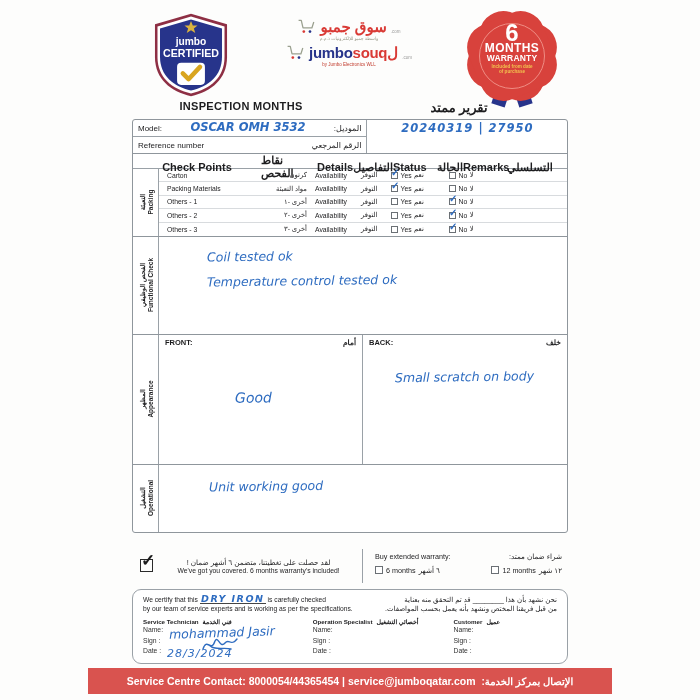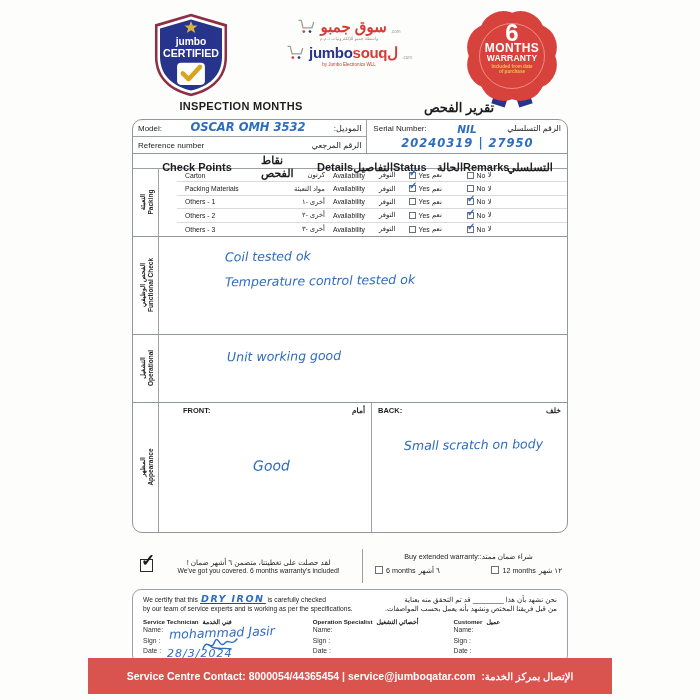--- a/index.html
+++ b/index.html
@@ -42,21 +42,21 @@
   .badge-months { font-size:12px; font-weight:bold; line-height:9px; letter-spacing:.4px; }
   .badge-warranty { font-size:8.5px; font-weight:bold; line-height:10px; letter-spacing:.2px; }
   .badge-note { font-size:4.6px; color:#f2c14e; font-weight:bold; width:46px; margin:1px auto 0; line-height:5.4px; }
 
   
   .title-row { display:flex; margin-top:2px; }
   .title-en { width:50%; text-align:center; font-weight:bold; font-size:11px; letter-spacing:.3px; }
   .title-ar { width:50%; text-align:center; font-weight:bold; font-size:13px; direction:rtl; }
 
   
-  .form-table { border:1.5px solid #8f969c; border-radius:10px; margin-top:4px; background:#fff; }
+  .form-table { border:1.5px solid #8f969c; border-radius:3px; margin-top:4px; background:#fff; }
   .hand { font-family:"DejaVu Sans", sans-serif; font-style:italic; color:#2e6cc0; }
 
   .top-block { display:flex; border-bottom:1.3px solid #8f969c; }
   .top-left { width:54%; border-right:1px solid #9aa1a7; }
   .model-line { display:flex; align-items:center; height:17px; border-bottom:1px solid #9aa1a7; padding:0 5px; font-size:8px; }
   .ref-line { display:flex; align-items:center; height:16px; padding:0 5px; font-size:8px; }
   .model-value { flex:1; text-align:center; font-size:11.5px; font-weight:bold; margin-top:-2px; white-space:nowrap; }
   .ar-lbl { direction:rtl; }
   .sp { flex:1; }
   .top-right { flex:1; padding:1px 6px; }
@@ -66,21 +66,21 @@
 
   .thead { display:grid; grid-template-columns:128px 56px 46px 30px 44px 26px 44px 1fr; align-items:center; height:15px; font-size:11px; font-weight:bold; border-bottom:1px solid #9aa1a7; }
   .thead .c { text-align:center; }
   .thead .r { text-align:right; padding-right:6px; }
   .thead .rtl { direction:rtl; text-align:left; }
 
   .section { display:flex; }
   .vlabel { width:26px; border-right:1px solid #9aa1a7; position:relative; }
   .vlabel-inner { position:absolute; top:50%; left:50%; transform:translate(-50%,-50%) rotate(-90deg); white-space:nowrap; text-align:center; font-size:6.5px; font-weight:bold; line-height:7.5px; }
   .vlabel-inner .ar { display:block; direction:rtl; }
-  .sec-body { flex:1; position:relative;margin-left:18px; }
+  .sec-body { flex:1; position:relative; }
 
   .p-row { display:grid; grid-template-columns:100px 56px 46px 30px 58px 1fr; align-items:center; height:13.4px; border-bottom:1px solid #d8dbde; font-size:6.8px; }
   .p-row:last-child { border-bottom:none; }
   .p-name { padding-left:8px; }
   .p-name-ar { text-align:right; padding-right:8px; direction:rtl; }
   .p-det-ar { direction:rtl; text-align:left; }
   .opt { display:flex; align-items:center; gap:2.5px; }
   .cb { width:7px; height:7px; border:1px solid #6b7075; background:#fff; position:relative; display:inline-block; flex:0 0 auto; }
   .cb.checked::after { content:"✓"; position:absolute; top:-6px; left:-1px; font-size:10px; font-weight:bold; color:#2e6cc0; }
 
@@ -100,21 +100,21 @@
 
   
   .warranty-strip { display:flex; margin-top:16px; height:34px; }
   .w-left { flex:0 0 53%; display:flex; align-items:center; gap:8px; padding:0 6px 0 8px; border-right:1px solid #9aa1a7; }
   .bigcb { width:13px; height:13px; border:1.6px solid #2a2a2a; position:relative; flex:0 0 auto; }
   .bigcb.checked::after { content:"✓"; position:absolute; top:-10px; left:0px; font-size:17px; font-weight:bold; color:#1c1c1c; }
   .w-text { flex:1; text-align:center; }
   .w-ar { font-size:7.3px; direction:rtl; }
   .w-en { font-size:6.8px; }
   .w-right { flex:1; padding:3px 2px 0 12px; font-size:7.2px; }
-  .w-line1 { display:flex; justify-content:center; padding-right:4px; }
+  .w-line1 { display:flex; justify-content:space-between; padding-right:4px; }
   .w-line2 { display:flex; justify-content:space-between; margin-top:5px; padding-right:4px; }
   .w-opt { display:flex; align-items:center; gap:3px; }
   .w-opt .cb { width:8px; height:8px; }
 
   
   .cert-box { border:1px solid #9aa1a7; border-radius:9px; margin-top:6px; padding:5px 10px 6px; background:#fff; }
   .cert-lines { display:flex; justify-content:space-between; font-size:6.7px; line-height:9px; }
   .cert-en { width:56%; }
   .cert-ar { width:42%; direction:rtl; text-align:right; font-size:7px; }
   .cert-product { display:inline-block; min-width:66px; text-align:center; border-bottom:1px solid #444; font-size:9.5px; font-weight:bold; letter-spacing:1.5px; line-height:8px; }
@@ -126,21 +126,21 @@
   .sig-col.c3 { width:25%; }
   .sig-title { font-size:6.2px; font-weight:bold; display:flex; gap:4px; }
   .sig-title .ar { direction:rtl; }
   .sig-line { font-size:6.8px; line-height:10.6px; color:#333; }
   .hand-name { position:absolute; top:7px; left:26px; font-size:12.5px; white-space:nowrap; transform:rotate(-2deg); z-index:2; }
   .hand-date { position:absolute; top:29px; left:24px; font-size:11px; letter-spacing:1px; }
   .scribble { position:absolute; top:15px; left:58px; display:none; }
   .scribble.visible { display:block; }
 
   
-  .footer-bar { position:absolute; left:50%; transform:translateX(-50%); bottom:6px; width:524px; height:36px; background:#d9534f; color:#fff; display:flex; align-items:center; justify-content:center; gap:6px; font-weight:bold; font-size:10.5px; }
+  .footer-bar { position:absolute; left:50%; transform:translateX(-50%); bottom:6px; width:524px; height:26px; background:#d9534f; color:#fff; display:flex; align-items:center; justify-content:center; gap:6px; font-weight:bold; font-size:10.5px; }
   .footer-ar { direction:rtl; font-size:10px; }
 </style>
 </head>
 <body>
 
 <div class="doc">
 
   <div class="logo-row">
     <div class="shield-wrap">
       <svg viewBox="0 0 100 105" width="82" height="86">
@@ -193,44 +193,39 @@
           <div class="badge-months">MONTHS</div>
           <div class="badge-warranty">WARRANTY</div>
           <div class="badge-note">Included from date of purchase</div>
         </div>
       </div>
     </div>
   </div>
 
   <div class="title-row">
     <div class="title-en">INSPECTION MONTHS</div>
-    <div class="title-ar">تقرير الفحص</div>
+    <div class="title-ar">تقرير ممتد</div>
   </div>
 
   <div class="form-table">
 
     <div class="top-block">
       <div class="top-left">
         <div class="model-line">
           <span>Model:</span>
           <span class="model-value hand">OSCAR OMH 3532</span>
           <span class="ar-lbl">الموديل:</span>
         </div>
         <div class="ref-line">
           <span>Reference number</span>
           <span class="sp"></span>
           <span class="ar-lbl">الرقم المرجعي</span>
         </div>
       </div>
       <div class="top-right">
-        <div class="serial-line">
-          <span>Serial Number:</span>
-          <span class="serial-value hand">NIL</span>
-          <span class="ar-lbl">الرقم التسلسلي</span>
-        </div>
         <div class="ref-value hand">20240319 | 27950</div>
       </div>
     </div>
 
     <div class="thead">
       <span class="c">Check Points</span>
       <span class="rtl">نقاط الفحص</span>
       <span>Details</span>
       <span class="rtl">التفاصيل</span>
       <span>Status</span>
@@ -328,31 +323,20 @@
     </div>
 
     <div class="section sec-functional">
       <div class="vlabel">
         <div class="vlabel-inner"><span class="ar">الفحص الوظيفي</span><span>Functional Check</span></div>
       </div>
       <div class="sec-body">
         <div class="fn-notes">
           <div class="note hand">Coil tested ok</div>
           <div class="note hand">Temperature control tested ok</div>
-        </div>
-      </div>
-    </div>
-
-    <div class="section sec-operational">
-      <div class="vlabel">
-        <div class="vlabel-inner"><span class="ar">التشغيل</span><span>Operational</span></div>
-      </div>
-      <div class="sec-body">
-        <div class="op-notes">
-          <div class="note hand">Unit working good</div>
         </div>
       </div>
     </div>
 
     <div class="section sec-appearance">
       <div class="vlabel">
         <div class="vlabel-inner"><span class="ar">المظهر</span><span>Appearance</span></div>
       </div>
       <div class="sec-body">
         <div class="app-split">
@@ -368,20 +352,31 @@
             <div class="app-head">
               <span>BACK:</span>
               <span class="sp"></span>
               <span class="ar-lbl">خلف</span>
             </div>
             <div class="back-val note hand">Small scratch on body</div>
           </div>
         </div>
       </div>
     </div>
+
+    <div class="section sec-operational">
+      <div class="vlabel">
+        <div class="vlabel-inner"><span class="ar">التشغيل</span><span>Operational</span></div>
+      </div>
+      <div class="sec-body">
+        <div class="op-notes">
+          <div class="note hand">Unit working good</div>
+        </div>
+      </div>
+    </div>
   </div>
 
   <div class="warranty-strip">
     <div class="w-left">
       <span class="bigcb checked"></span>
       <span class="w-text">
         <div class="w-ar">لقد حصلت على تغطيتنا، متضمن ٦ أشهر ضمان !</div>
         <div class="w-en">We've got you covered. 6 months warranty's included!</div>
       </span>
     </div>

